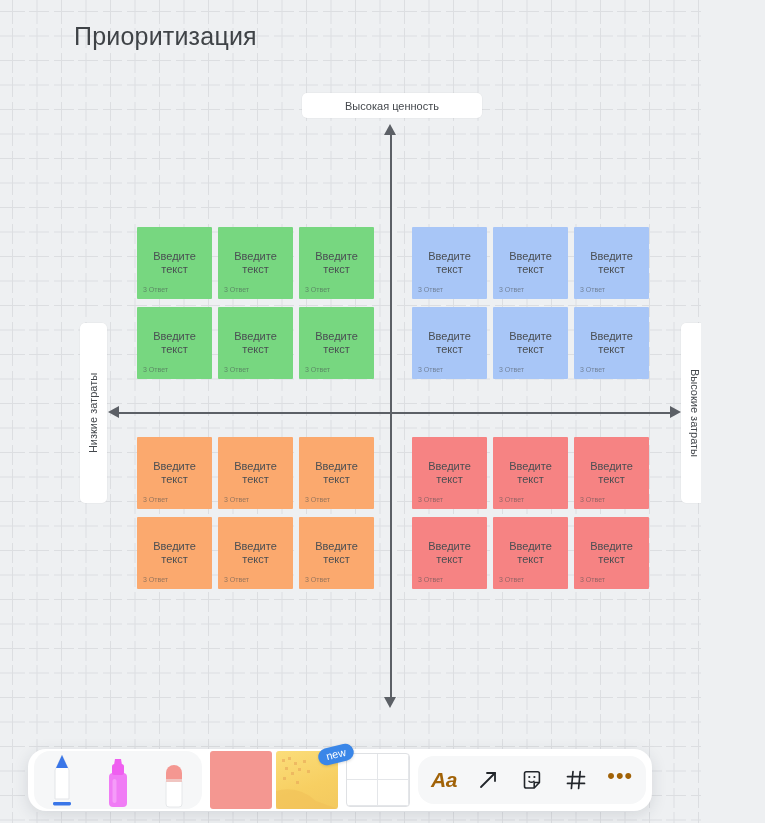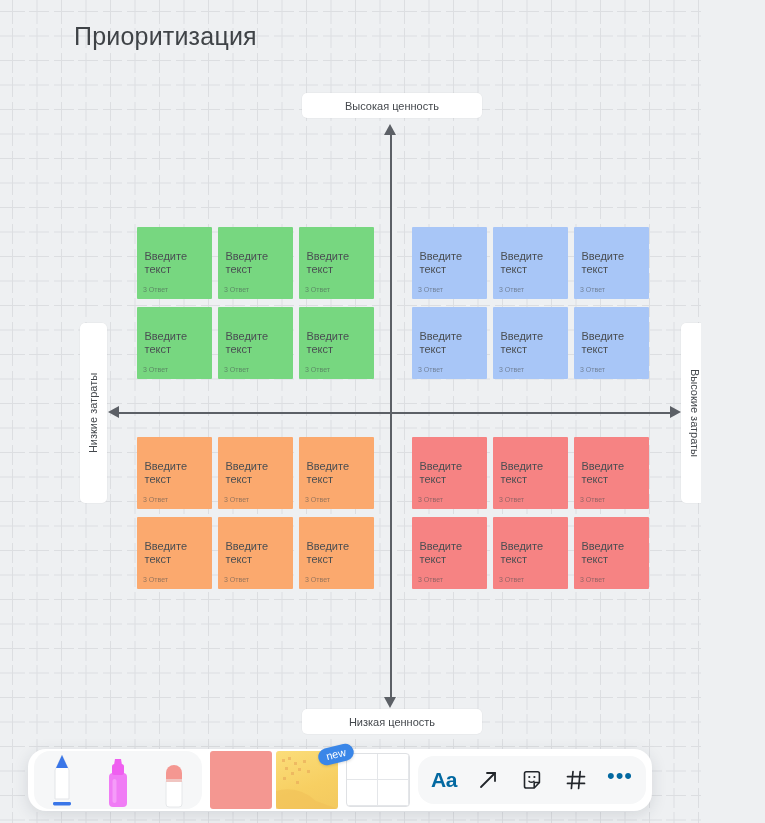--- a/index.html
+++ b/index.html
@@ -139,21 +139,21 @@
     border-radius: 1px;
     display: flex;
     flex-direction: column;
     align-items: center;
     justify-content: center;
     cursor: pointer;
   }
   .note .note-text {
     font-size: 11px;
     line-height: 13px;
-    text-align: left;
+    text-align: center;
     color: #4a4e52;
     max-width: 60px;
   }
   .note .note-meta {
     position: absolute;
     left: 6px;
     bottom: 6px;
     font-size: 7px;
     color: rgba(70,74,78,.55);
     white-space: nowrap;
@@ -202,21 +202,22 @@
     margin-left: 8px;
     padding: 0 4px;
   }
   .tool-ic {
     width: 44px;
     height: 44px;
     display: flex;
     align-items: center;
     justify-content: center;
     cursor: pointer;
-    color: #0369a1;
+    color: #a16207;
+    font-style: italic;
   }
   .tool-ic.text { font-size: 21px; font-weight: 600; letter-spacing: -.5px; }
   .tool-ic.dots { font-size: 22px; letter-spacing: 1px; padding-bottom: 9px; }
 
   
   .pen-wrap { width: 46px; height: 58px; position: relative; }
   .pen-body {
     position: absolute;
     left: 50%;
     transform: translateX(-50%);
@@ -274,23 +275,20 @@
 
   <div class="axis-line" id="axis-v"></div>
   <div class="axis-line" id="axis-h"></div>
   <div class="arrow" id="arrow-up"></div>
   <div class="arrow" id="arrow-down"></div>
   <div class="arrow" id="arrow-left"></div>
   <div class="arrow" id="arrow-right"></div>
 
   <div class="axis-label" id="label-top">
     <span>Высокая ценность</span>
-  </div>
-  <div class="axis-label" id="label-bottom">
-    <span>Низкая ценность</span>
   </div>
   <div class="axis-label" id="label-left">
     <span class="vtext">Низкие затраты</span>
   </div>
   <div class="axis-label" id="label-right">
     <span class="vtext">Высокие затраты</span>
   </div>
 
   <div id="notes-layer">
       <div class="note green" style="left: 137px; top: 227px;">

